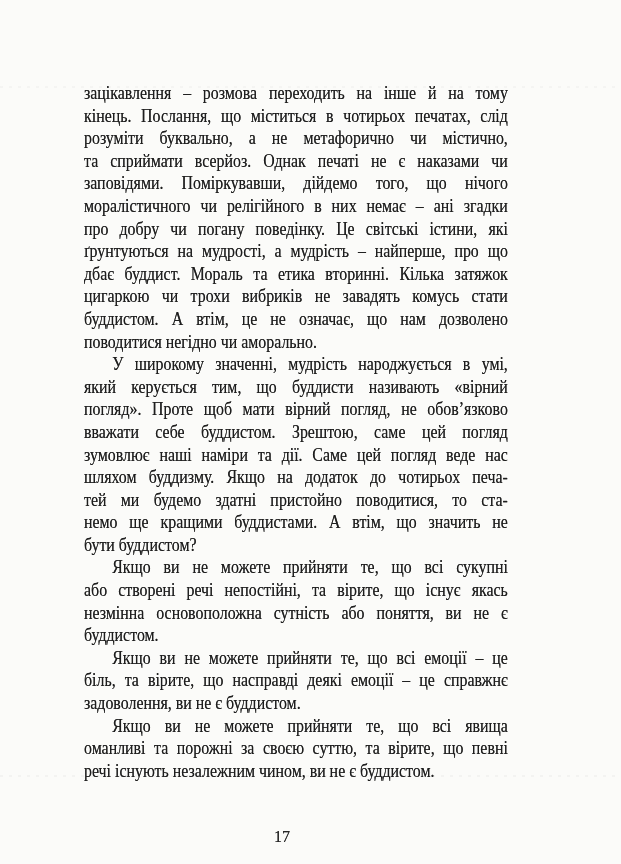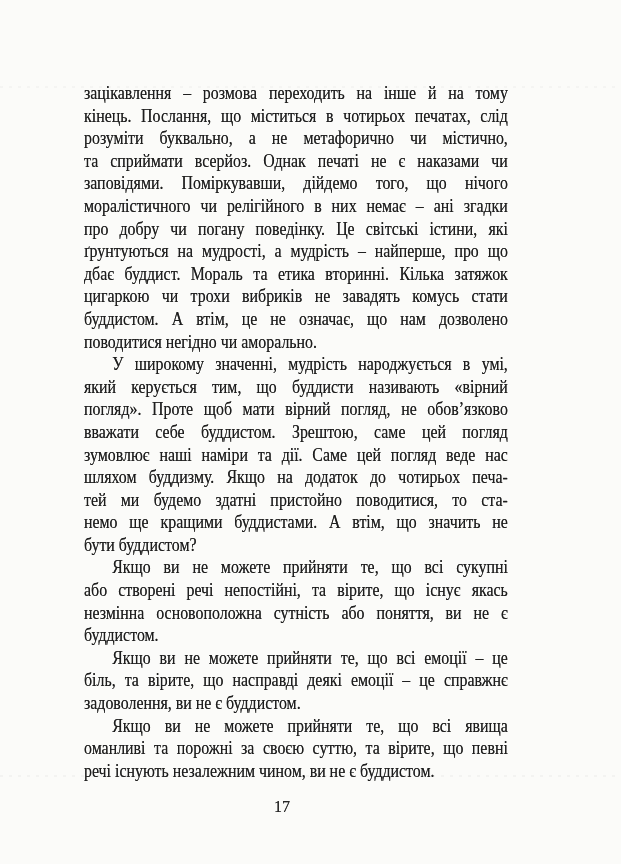--- a/index.html
+++ b/index.html
@@ -48,21 +48,21 @@
     white-space: normal;
   }
   .text-line.last {
     text-align-last: left;
   }
   .text-line.indent {
     text-indent: 32px;
   }
   .page-number {
     position: absolute;
-    top: 797px;
+    top: 827px;
     left: 84px;
     width: 424px;
     transform: translateX(-14px);
     text-align: center;
     font-size: 16px;
     line-height: 20px;
     color: #262626;
     text-shadow: 0 0 0.5px rgba(40,40,40,0.7);
   }
 </style>

